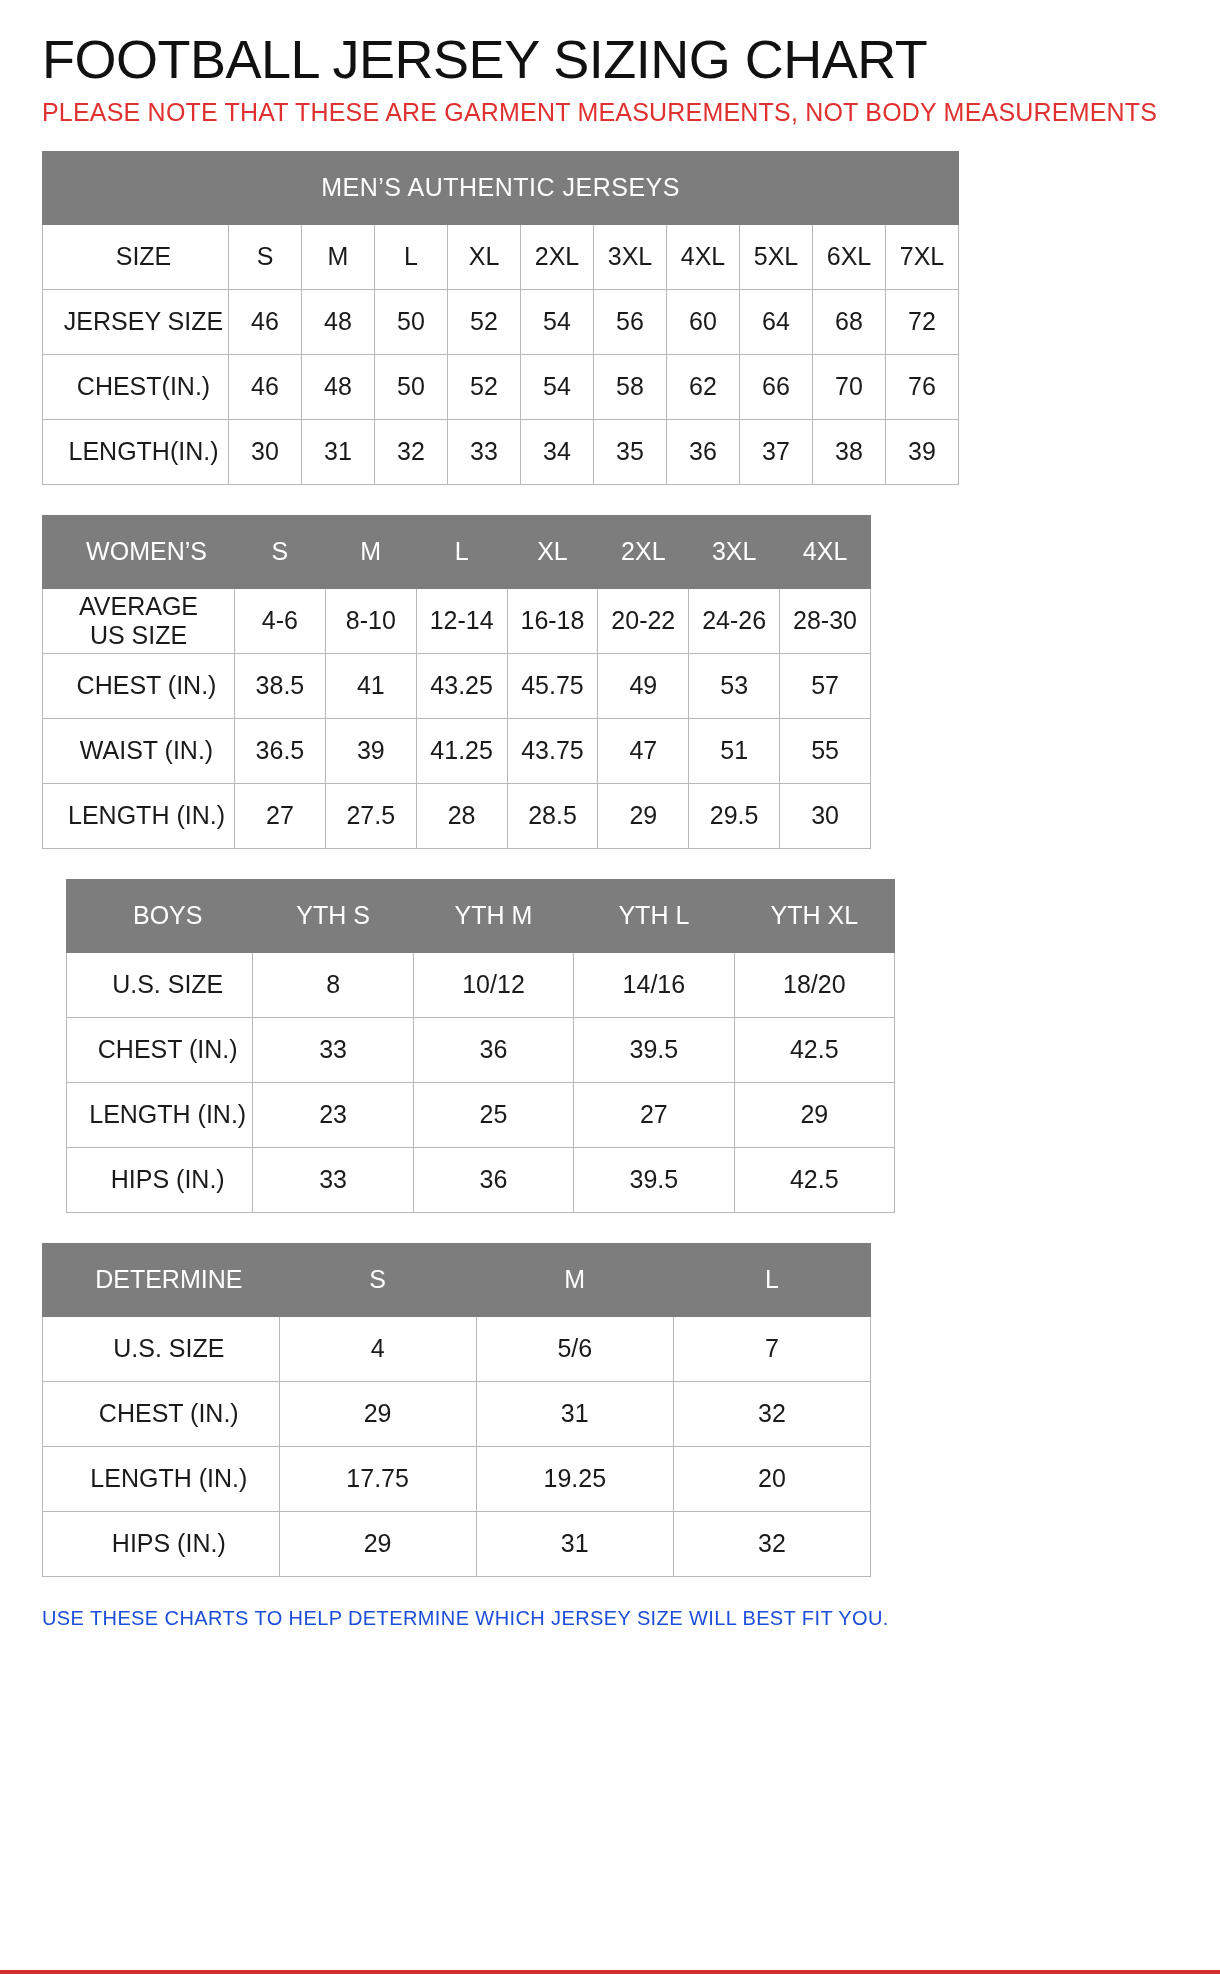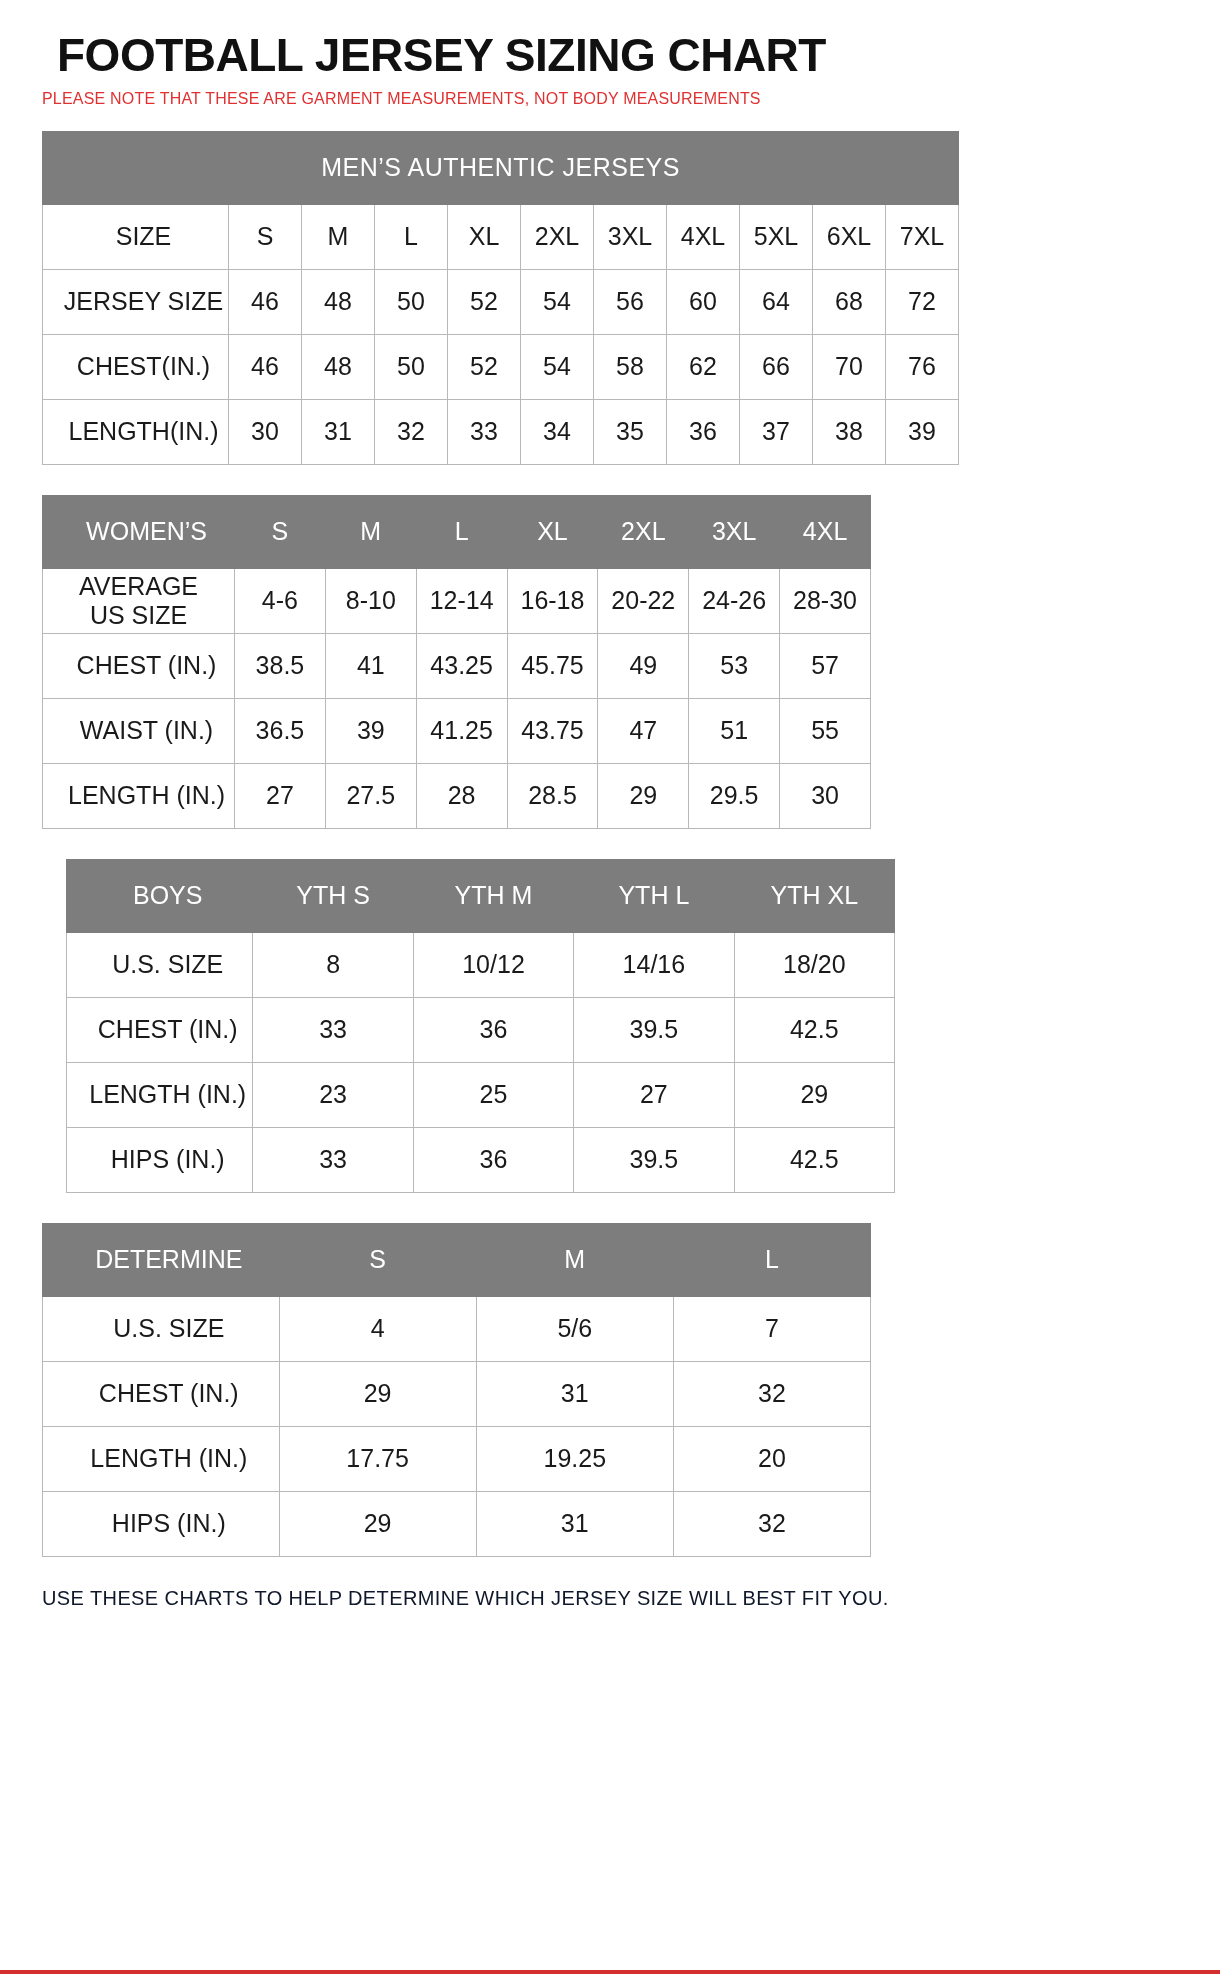--- a/index.html
+++ b/index.html
@@ -17,29 +17,29 @@
   }
   .page {
     box-sizing: border-box;
     width: 1220px;
     height: 1974px;
     padding: 30px 42px 0 42px;
     border-bottom: 4px solid #d32f2f;
     position: relative;
   }
   .title {
-    font-size: 46px;
-    font-weight: bold;
+    font-size: 54px;
+    font-weight: normal;
     letter-spacing: -0.5px;
     color: #111;
-    margin: 0 0 8px 15px;
+    margin: 0 0 8px 0;
     line-height: 1.1;
   }
   .subtitle {
-    font-size: 16px;
+    font-size: 25px;
     color: #e03131;
     line-height: 1.25;
     margin: 0 0 22px 0;
     letter-spacing: 0.2px;
   }
   table.sz {
     border-collapse: collapse;
     width: 829px;
     table-layout: fixed;
     margin-bottom: 30px;
@@ -89,21 +89,21 @@
   .women col.c   { width: 88px; }
   
   .boys col.lbl { width: 186px; }
   .boys col.c   { width: 160px; }
   
   .pre col.lbl { width: 186px; }
   .pre col.c   { width: 155px; }
   .women, .boys, .pre { width: auto; }
   .footnote {
     font-size: 20px;
-    color: #0f172a;
+    color: #1d4ed8;
     letter-spacing: 0.4px;
     margin-top: 6px;
     margin-bottom: 14px;
   }
   .t-women { margin-bottom: 30px; border-radius: 15px; }
   .t-boys  { margin-bottom: 30px; margin-left: 24px; }
   .t-pre   { margin-bottom: 16px; }
 </style>
 </head>
 <body>

